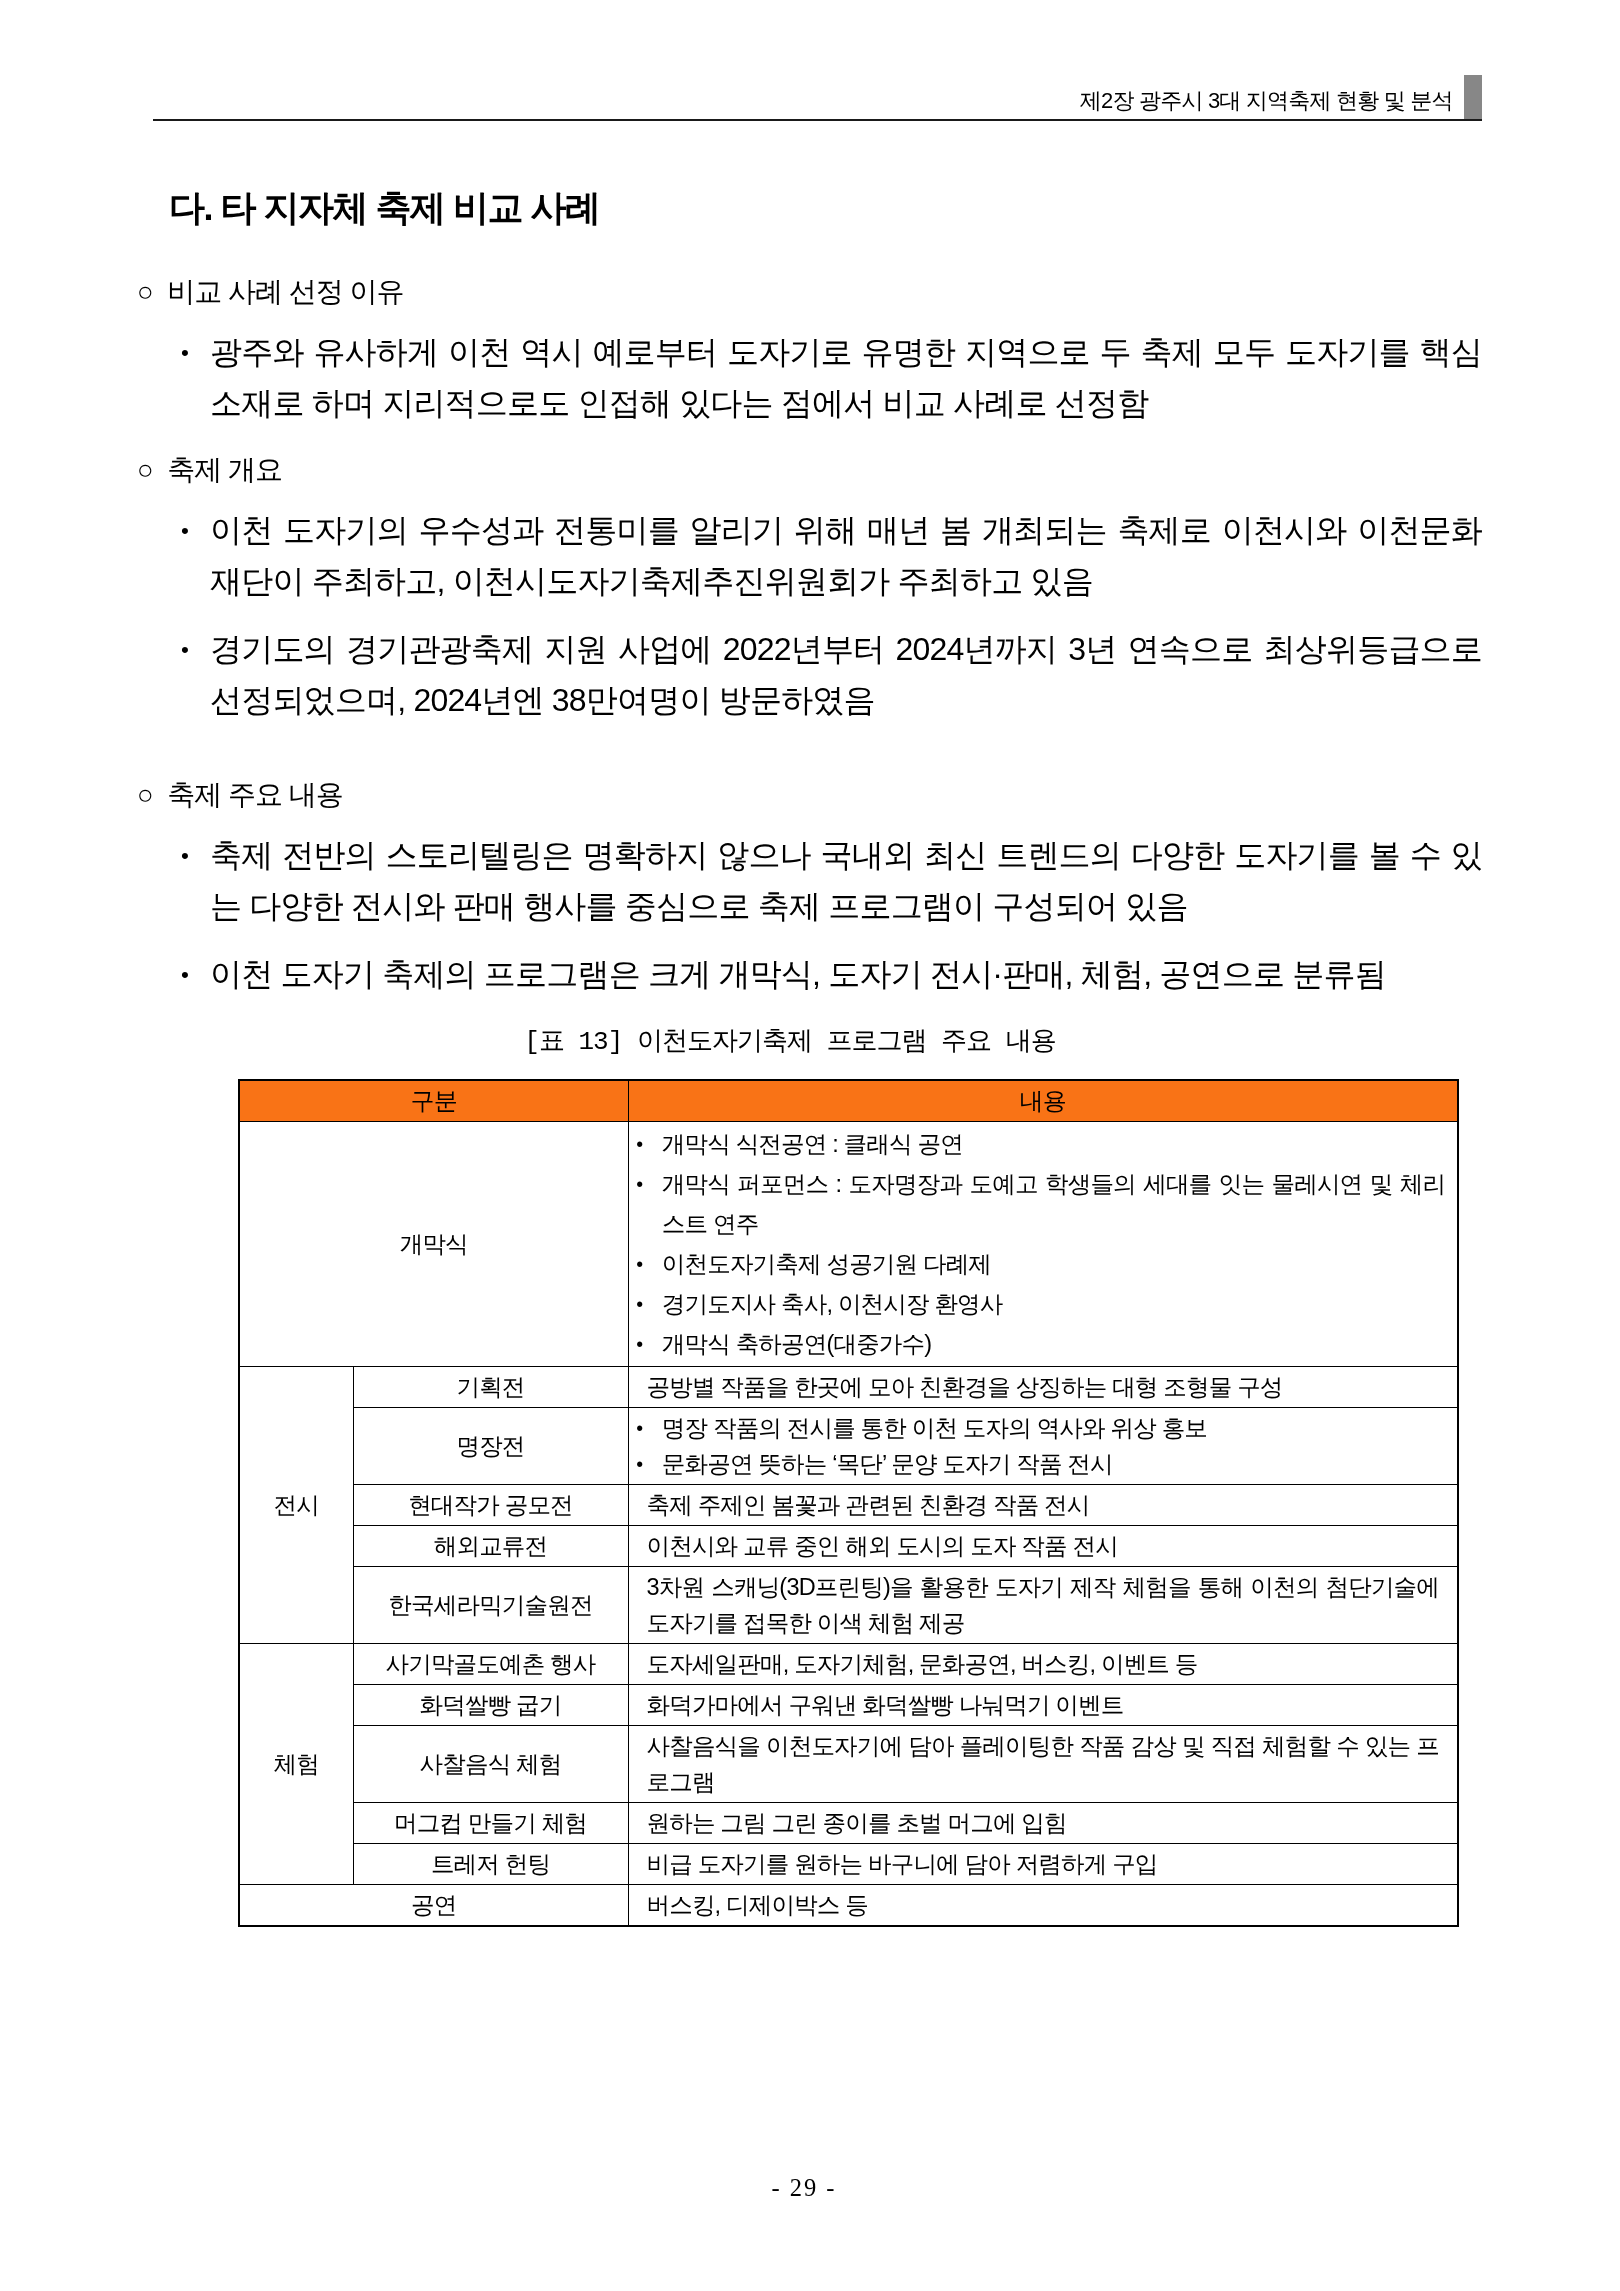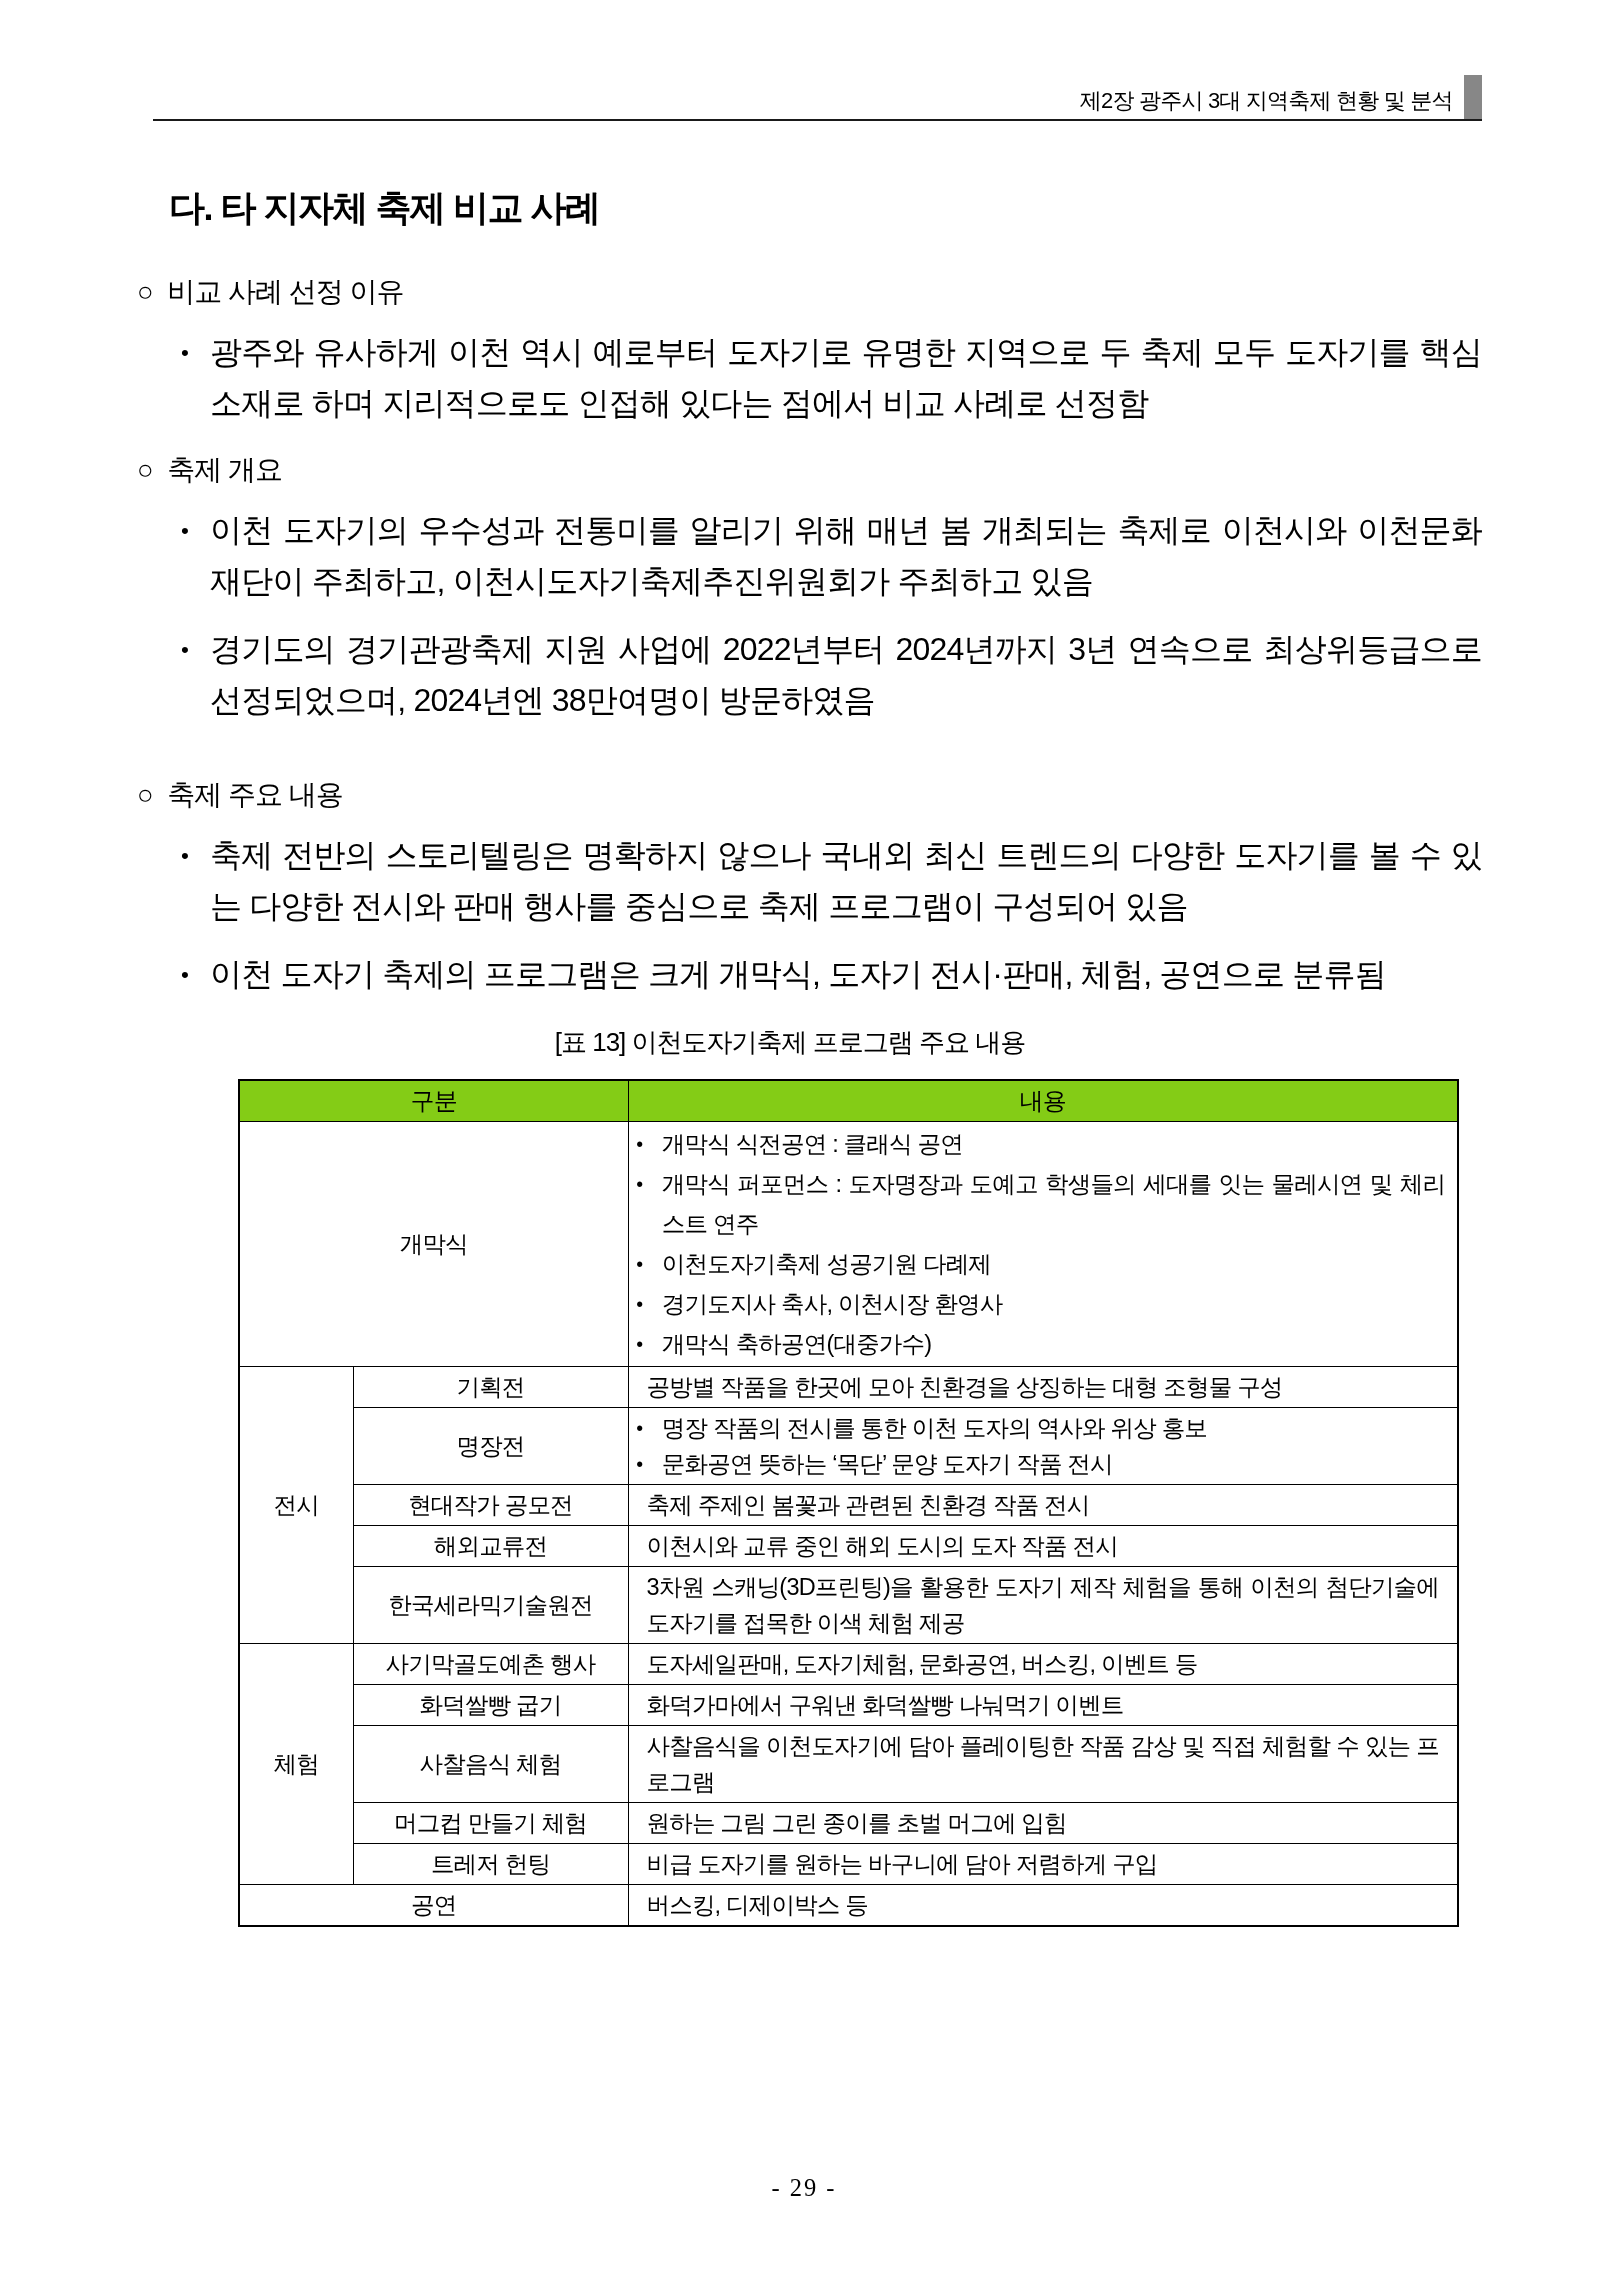--- a/index.html
+++ b/index.html
@@ -32,29 +32,29 @@
   .sub-heading { margin-left:39px; display:flex; align-items:center; gap:14.7px; font-size:28px; letter-spacing:-1px; line-height:35px; }
   .sub-heading::before { content:"○"; font-size:27.4px; line-height:35px; flex:none; }
 
   .bullet-item { display:flex; margin-left:83px; font-size:32px; line-height:51px; letter-spacing:-0.8px; }
   .sub-block .bullet-item { margin-top:17.6px; }
   .sub-block .bullet-item:first-of-type { margin-top:29px; }
   .bullet-item::before { content:"•"; flex:none; width:29px; font-size:22.5px; line-height:51px; }
   .bullet-text { flex:1; text-align:justify; }
 
   
-  .table-caption { margin-top:25.5px; text-align:center; font-size:26px; letter-spacing:-1px; line-height:33px; }
+  .table-caption { margin-top:25.5px; text-align:center; font-size:26px; letter-spacing:-1px; line-height:33px;font-family:Liberation Mono, monospace; }
   table.program-table {
     border-collapse:collapse; table-layout:fixed;
     margin:19.6px 0 0 140px; width:1219px;
     border:2px solid #000;
     font-size:23.5px; line-height:36px; letter-spacing:-0.8px;
   }
   .program-table th, .program-table td { border:1px solid #000; vertical-align:middle; }
-  .program-table thead th { background:#84cc16; font-weight:normal; height:38px; text-align:center; font-size:24px; }
+  .program-table thead th { background:#f97316; font-weight:normal; height:38px; text-align:center; font-size:24px; }
   td.group-cell, td.label-cell { text-align:center; padding:1px 3.9px; }
   td.content-cell { padding:2px 18px; text-align:justify; }
   td.content-cell.with-bullets { padding:2px 11.8px 2px 7.8px;margin-top:20px; }
   tr.opening-row td.content-cell { line-height:40px; }
   .cell-bullet { display:flex; }
   .cell-bullet::before { content:"•"; flex:none; width:25.5px; font-size:19.6px; }
   .cell-bullet .cell-text { flex:1; text-align:justify; }
 
   
   .page-number {

